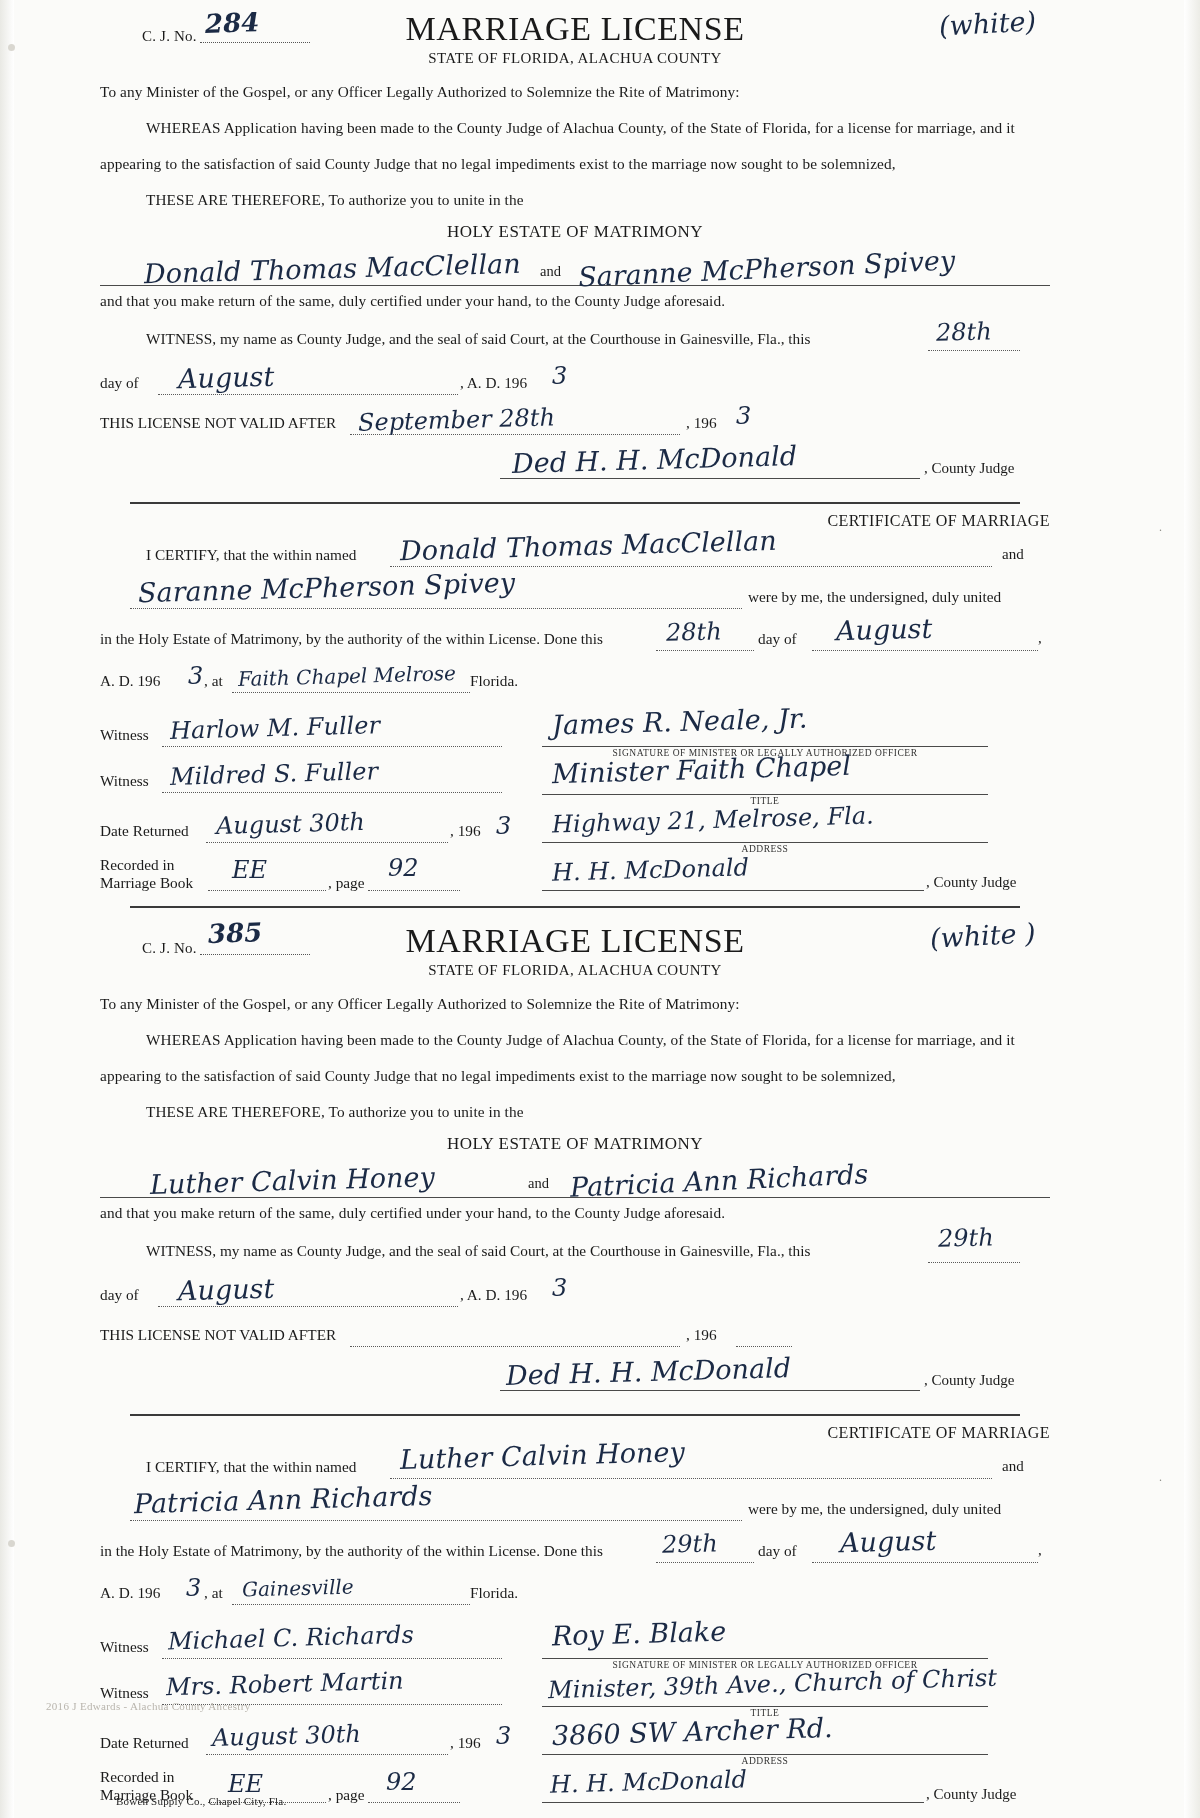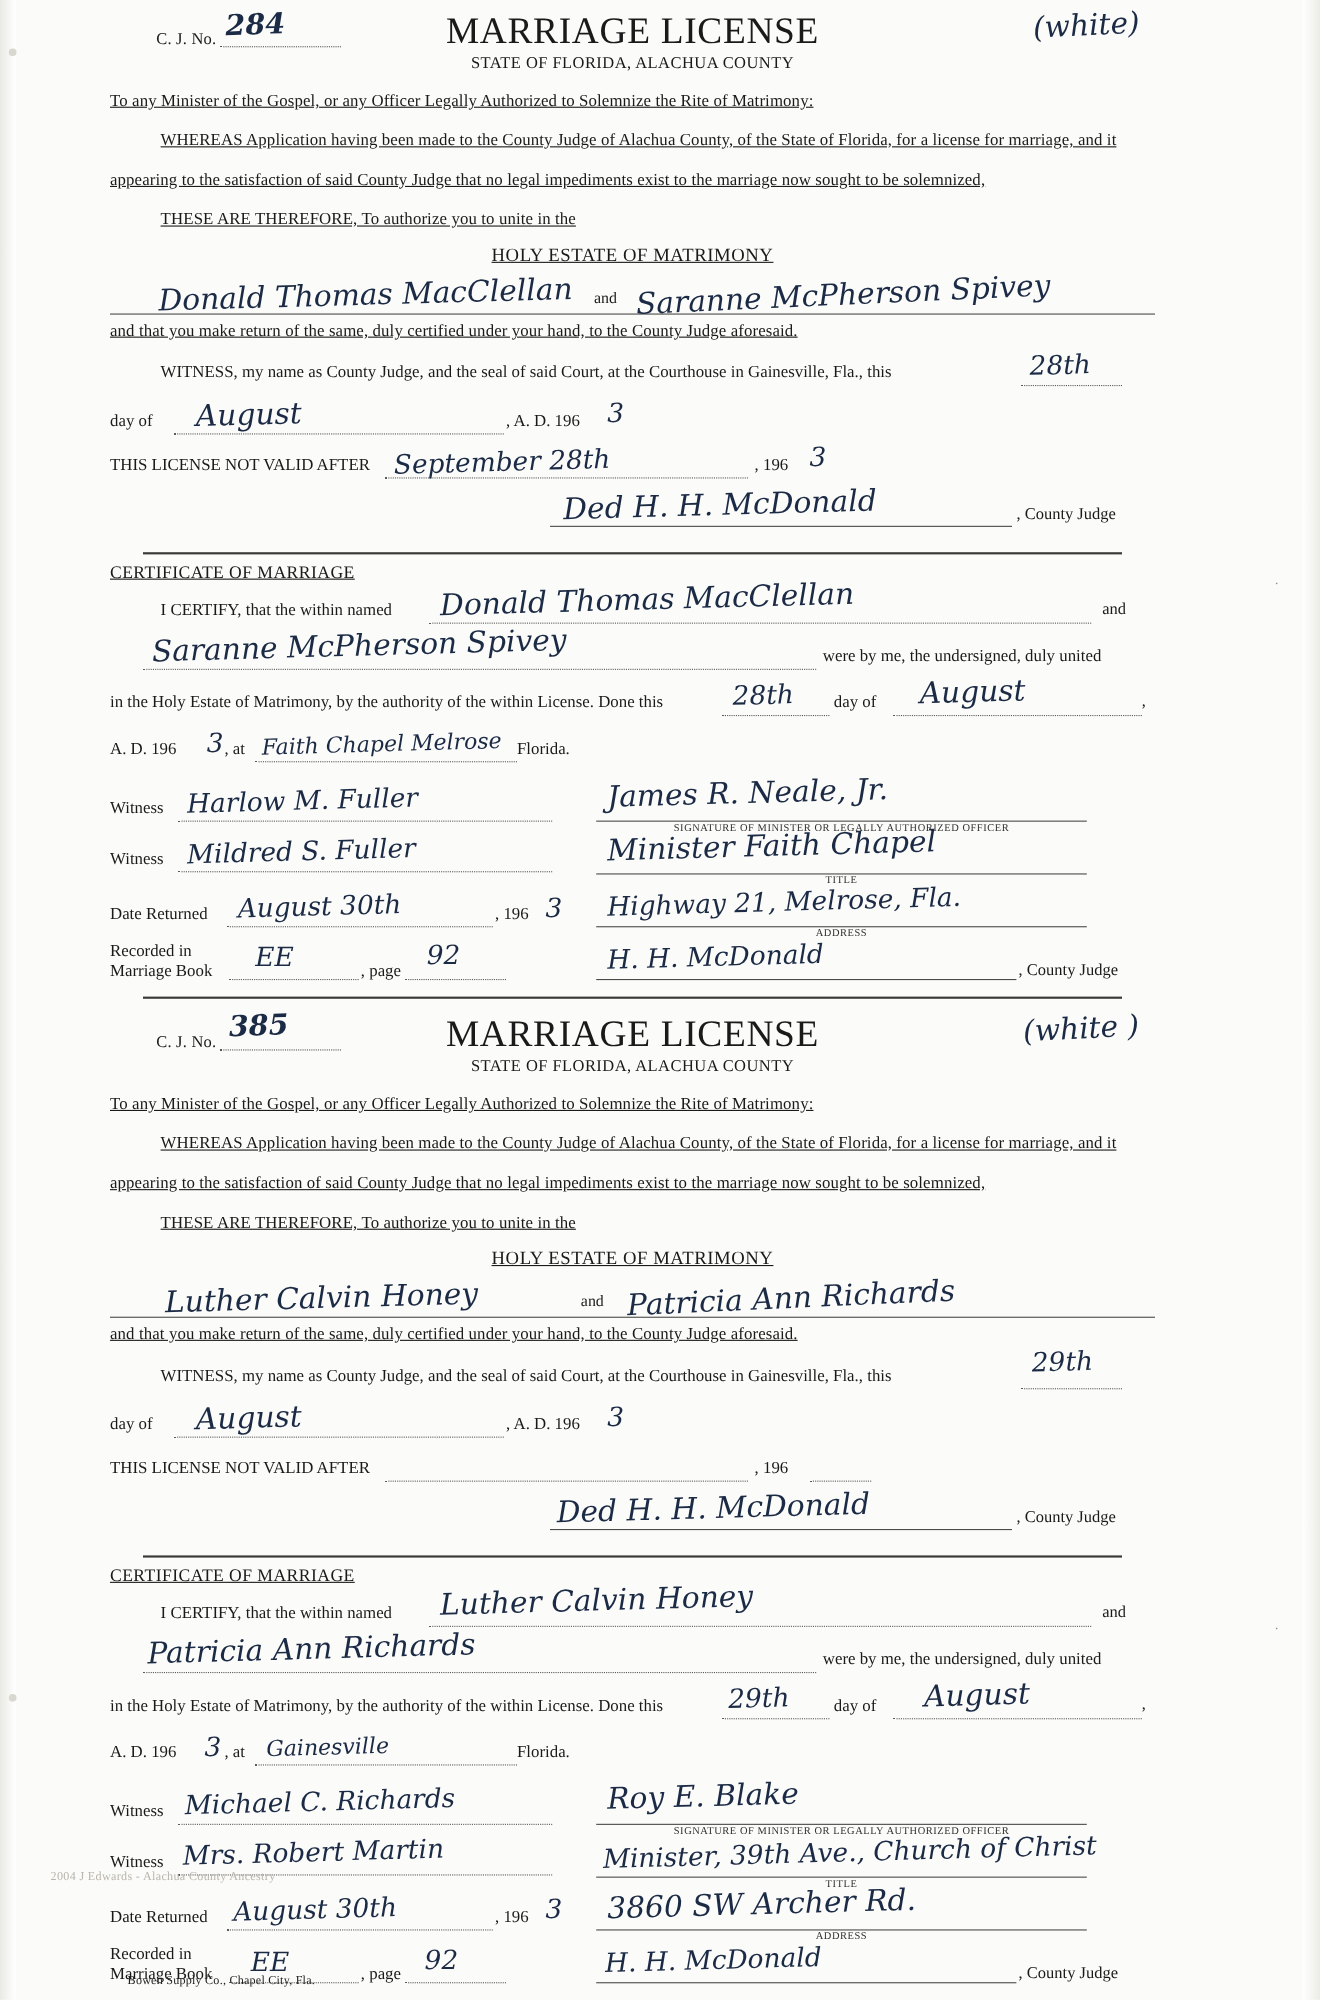--- a/index.html
+++ b/index.html
@@ -29,21 +29,20 @@
   }
   .scan-edge-right {
     position: absolute; right: 0; top: 0; width: 16px; height: 1818px;
     background: linear-gradient(to left, #ececE6, #ffffff);
   }
   .doc {
     position: absolute;
     left: 100px;
     top: 6px;
     width: 950px;
-    text-decoration: underline;
   }
   .license {
     position: relative;
     border-bottom: 0px;
     padding-bottom: 2px;
   }
 
   
   .cj-row {
     position: relative;
@@ -154,21 +153,21 @@
   
   .sep {
     margin: 10px 30px 8px 30px;
     border-top: 2px solid #3a3a3a;
   }
   .sep2 {
     margin: 6px 30px 10px 30px;
     border-top: 2px solid #3a3a3a;
   }
   .cert-title {
-    text-align: left;
+    text-align: right;
     font-size: 16px;
     letter-spacing: .4px;
     margin-bottom: 4px;
   }
 
   .tiny-cap {
     font-size: 9.5px;
     letter-spacing: .5px;
     text-align: center;
     color: #333;
@@ -483,15 +482,15 @@
           <div class="abs tiny-cap" style="left:442px; top:134px; width:446px;">ADDRESS</div>
 
           <div class="abs rule" style="left:442px; top:180px; width:382px;"></div>
           <div class="abs hw hw-mid tilt" style="left:450px; top:146px;">H. H. McDonald</div>
           <div class="abs" style="left:826px; top:164px; font-size:15px;">, County Judge</div>
         </div>
       </div>
     </div>
   </div>
 
-  <div class="watermark">2004 J Edwards - Alachua County Ancestry</div>
+  <div class="watermark">2016 J Edwards - Alachua County Ancestry</div>
   <div class="footer-note">Bowen Supply Co., Chapel City, Fla.</div>
 </div>
 
 </body></html>

